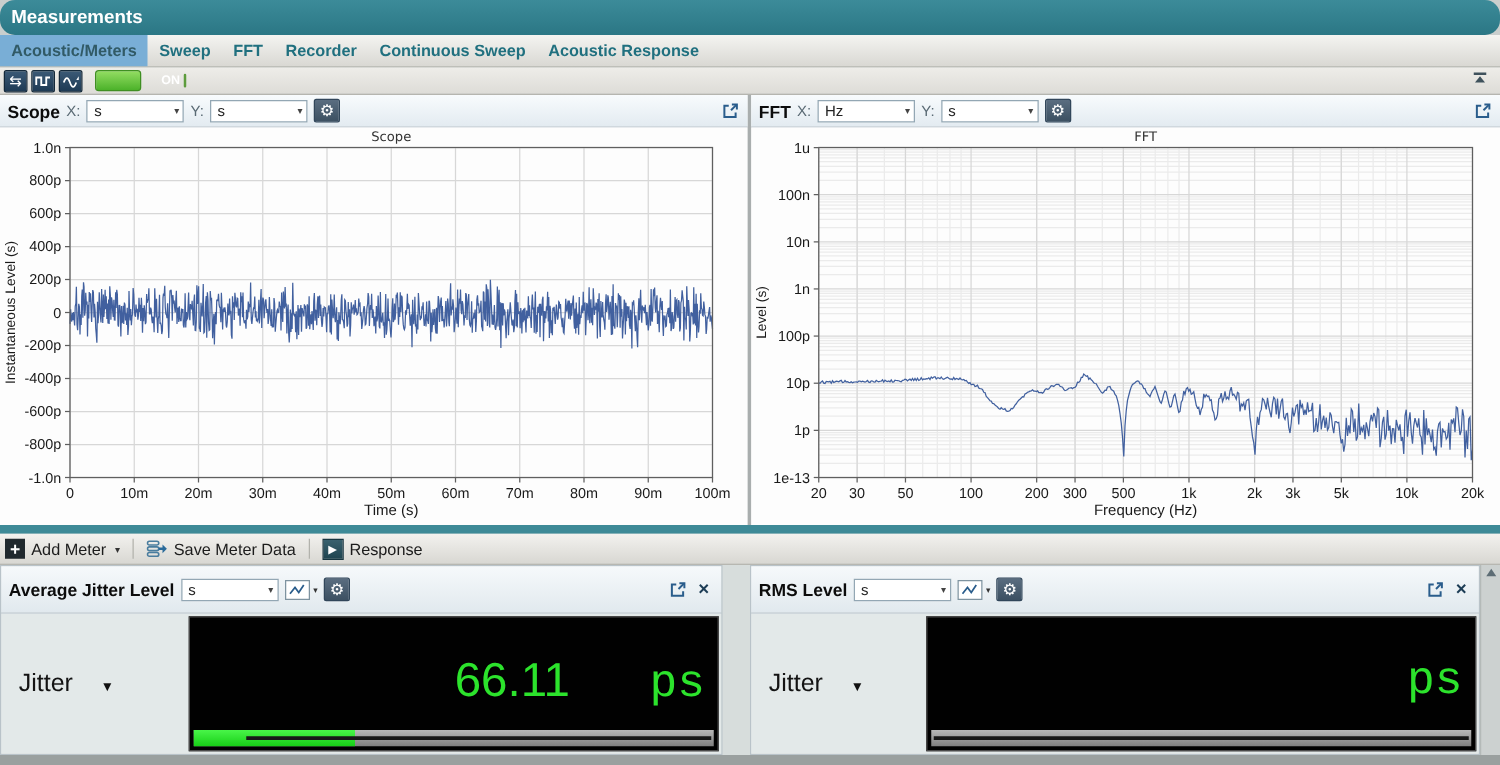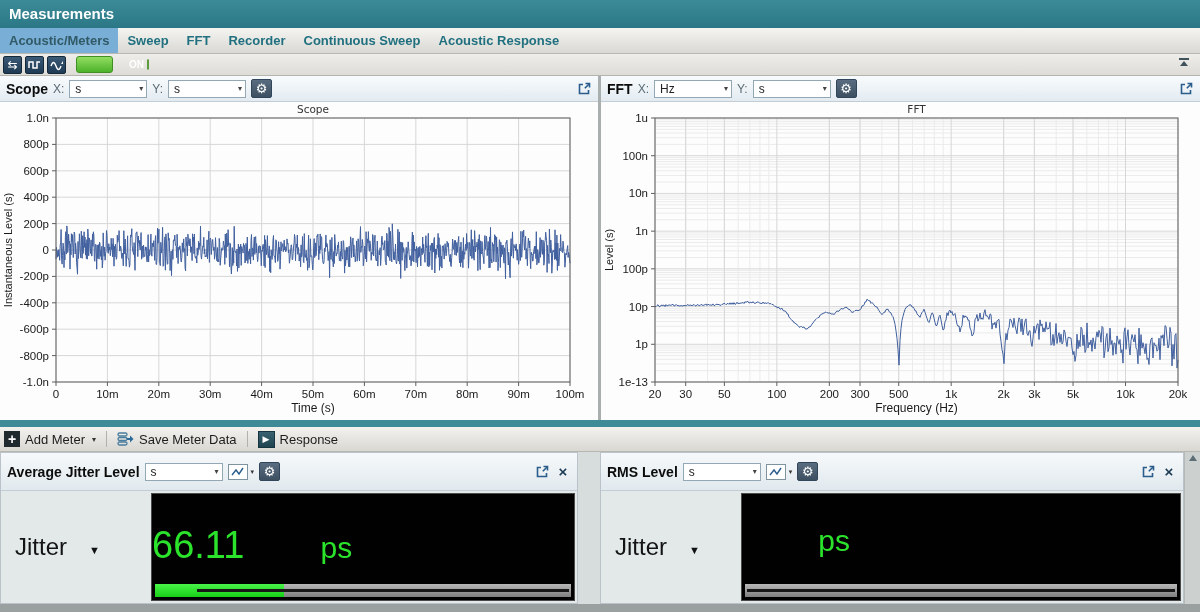--- a/index.html
+++ b/index.html
@@ -2,21 +2,21 @@
 <html><head>
 <meta charset="utf-8">
 <style>
   * { margin:0; padding:0; box-sizing:border-box; }
   html,body { width:1200px; height:612px; overflow:hidden; }
   body { font-family:"Liberation Sans", sans-serif; background:#c9cecd; }
   #app { width:1200px; height:612px; display:flex; flex-direction:column; }
 
   
   .titlebar { height:28px; background:linear-gradient(#3c8b99,#2b7785); color:#fff;
-    font-size:15px; font-weight:bold; line-height:28px; padding-left:9px; }
+    font-size:15px; font-weight:bold; line-height:28px; padding-left:9px;border-radius:12px; }
 
   
   .tabbar { height:26px; background:linear-gradient(#f4f4f1,#d9d8d3);
     border-bottom:1px solid #b9b9b3; display:flex; align-items:stretch;
     font-size:13px; font-weight:bold; color:#20707f; }
   .tab { padding:0 9px; line-height:25px; cursor:default; }
   .tab.selected { background:#79aed6; color:#315a66; }
 
   
   .toolbar { height:22px; background:linear-gradient(#eeede9,#dddcd7);
@@ -82,27 +82,27 @@
     border-bottom:1px solid #c3cdd5; display:flex; align-items:center; padding:0 6px; gap:5px; }
   .mini-chart-ic { width:20px; height:16px; background:#fff; border:1px solid #7e93a0;
     display:flex; align-items:center; justify-content:center; }
   .mini-caret { font-size:7px; color:#333; margin-left:-2px; }
   .close-ic { width:16px; height:16px; color:#1c3c55; font-size:15px; font-weight:bold;
     display:flex; align-items:center; justify-content:center; line-height:1; }
   .meter-body { flex:1; background:#e3e9e9; display:flex; padding:2px; }
   .meter-labelzone { display:flex; align-items:center; padding-left:12px; }
   .meter-panel.left .meter-labelzone { width:148px; }
   .meter-panel.right .meter-labelzone { width:138px; }
-  .channel-label { font-size:24px; color:#141414; }
+  .channel-label { font-size:20px; color:#141414; }
   .channel-caret { font-size:11px; color:#111; margin-left:22px; padding-top:6px; }
   .meter-display { flex:1; background:#010101; position:relative; border:1px solid #4a4a4a; }
   .value-row { position:absolute; left:0; right:0; top:30px; display:flex;
-    align-items:baseline; padding-right:10px; }
+    justify-content:flex-end; align-items:baseline; padding-right:10px; }
   .meter-value { font-size:38px; color:#2ce32c; }
-  .meter-unit { font-size:30px; color:#2ce32c; width:108px; text-align:right; }
+  .meter-unit { font-size:37px; color:#2ce32c; width:108px; text-align:right;font-family:Liberation Mono, monospace; }
   .meter-bar { position:absolute; left:3px; right:3px; bottom:3px; height:13px;
     background:linear-gradient(#b8b8b8,#7f7f7f); }
   .meter-bar-green { position:absolute; left:0; top:0; bottom:0;
     background:linear-gradient(#49f549,#17cf17); }
   .meter-bar-line { position:absolute; top:5px; height:3px; background:#181818; }
 
   
   .v-scrollbar { width:16px; background:#ccd1d0; border-left:1px solid #b4bab8;
     display:flex; flex-direction:column; align-items:center; padding-top:3px; }
   .scroll-up { width:0; height:0; border-left:4px solid transparent;

